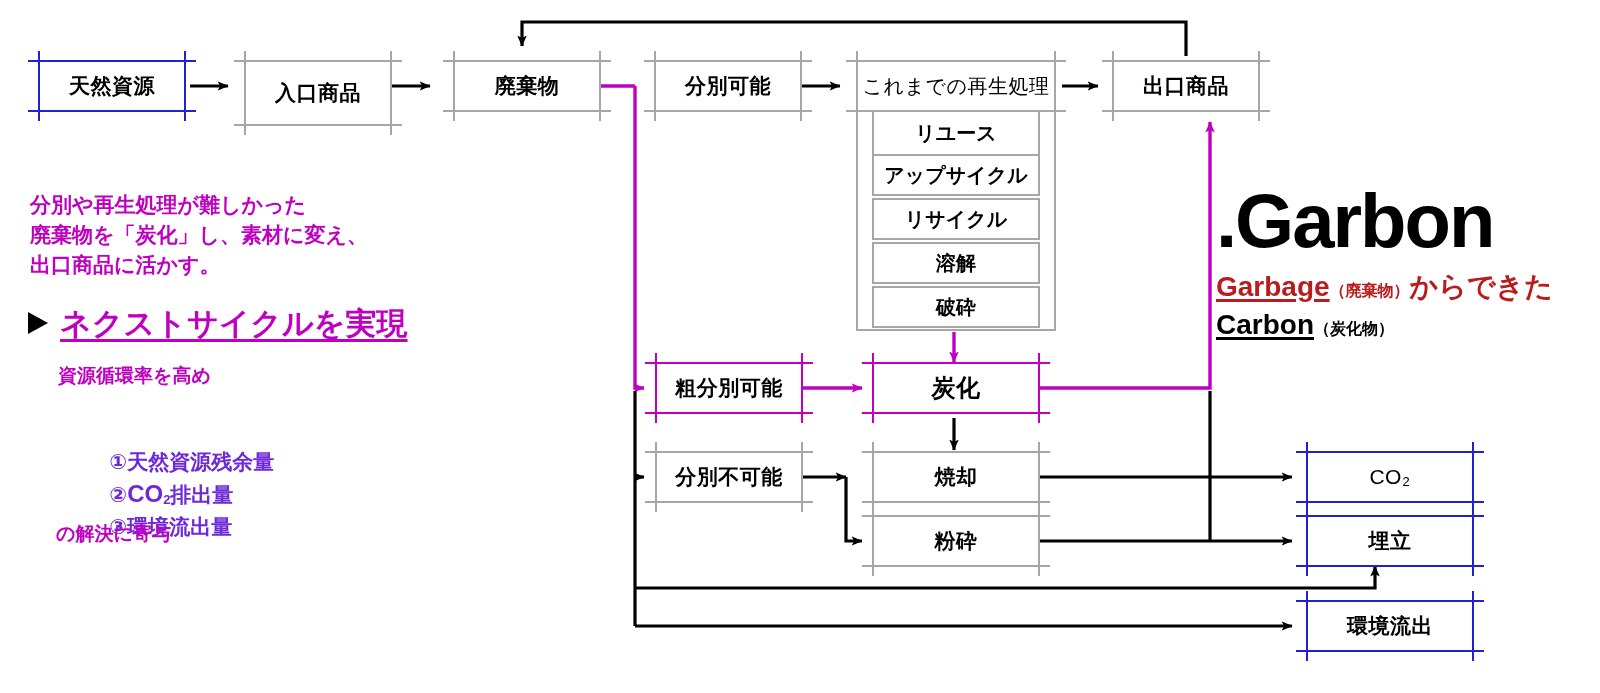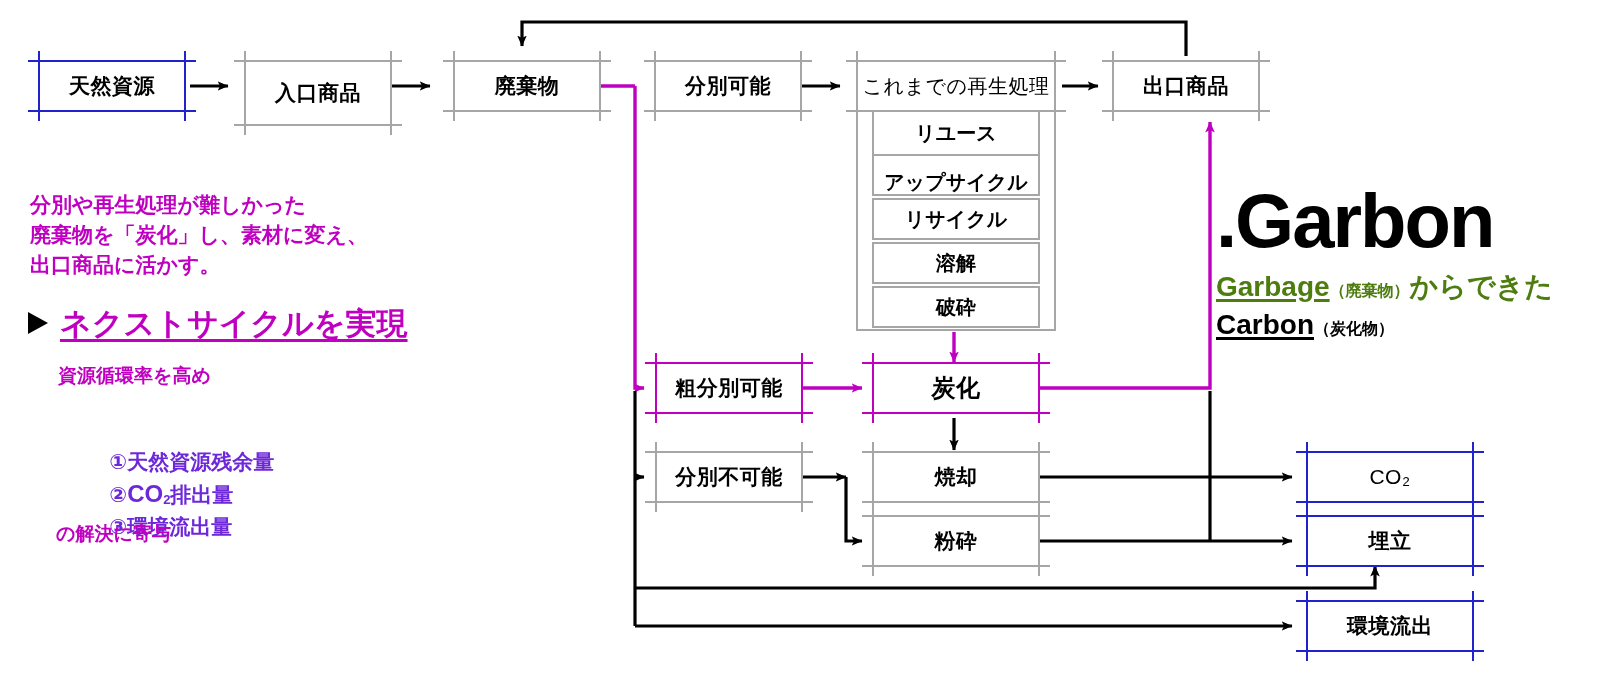--- a/index.html
+++ b/index.html
@@ -51,21 +51,21 @@
   #tri{position:absolute;left:28px;top:312px;width:0;height:0;
        border-left:20px solid #000;border-top:11px solid transparent;border-bottom:11px solid transparent;}
   #rate{left:58px;top:363px;font-size:19px;}
   #contrib{left:56px;top:521px;font-size:19px;}
   .numline{position:absolute;left:86px;color:#6d28d9;font-weight:bold;font-size:21px;white-space:pre;}
   .sub2{font-size:13px;vertical-align:baseline;position:relative;top:2px;}
 
   
   #logo{position:absolute;left:1216px;top:183px;font-size:76px;font-weight:bold;
         color:#000;letter-spacing:-2px;line-height:1;}
-  #tag1{position:absolute;left:1216px;top:268px;font-size:28px;font-weight:bold;color:#4d7c0f;white-space:nowrap;}
+  #tag1{position:absolute;left:1216px;top:268px;font-size:28px;font-weight:bold;color:#b91c1c;white-space:nowrap;}
   #tag2{position:absolute;left:1216px;top:309px;font-size:28px;font-weight:bold;color:#000;white-space:nowrap;}
   .ul{text-decoration:underline;text-decoration-thickness:3px;text-underline-offset:3px;}
   .jp-sm{font-size:16px;}
 </style>
 </head>
 <body>
 
 <div id="stage">
 
   <svg id="wires" viewBox="0 0 1600 693">
@@ -163,21 +163,21 @@
     <span class="fl"></span>
       <span class="fr"></span>
       <span class="fb"></span>
   </div>
 
   <div class="sub" style="left:872px;top:110px;width:168px;height:46px;font-size:20px;">
     <span class="vl" style="position:absolute;width:2px;left:0;"></span>
     <span class="vr" style="position:absolute;width:2px;right:0;"></span>
     <span class="lbl">リユース</span>
   </div>
-  <div class="sub" style="left:872px;top:154px;width:168px;height:42px;font-size:20px;align-items:flex-end;">
+  <div class="sub" style="left:872px;top:154px;width:168px;height:42px;font-size:20px;">
     <span class="vl" style="position:absolute;width:2px;left:0;"></span>
     <span class="vr" style="position:absolute;width:2px;right:0;"></span>
     <span class="lbl">アップサイクル</span>
   </div>
   <div class="sub" style="left:872px;top:198px;width:168px;height:42px;font-size:20px;">
     <span class="vl" style="position:absolute;width:2px;left:0;"></span>
     <span class="vr" style="position:absolute;width:2px;right:0;"></span>
     <span class="lbl">リサイクル</span>
   </div>
   <div class="sub" style="left:872px;top:242px;width:168px;height:42px;font-size:20px;">

